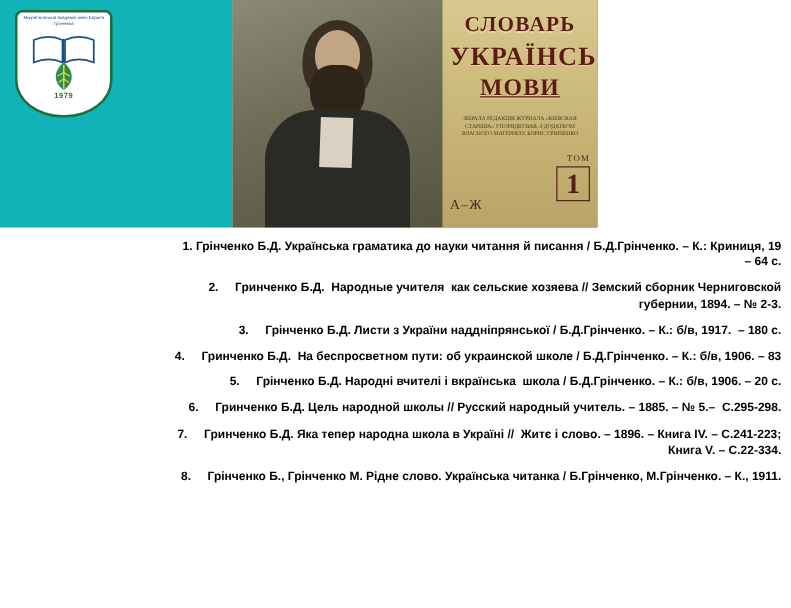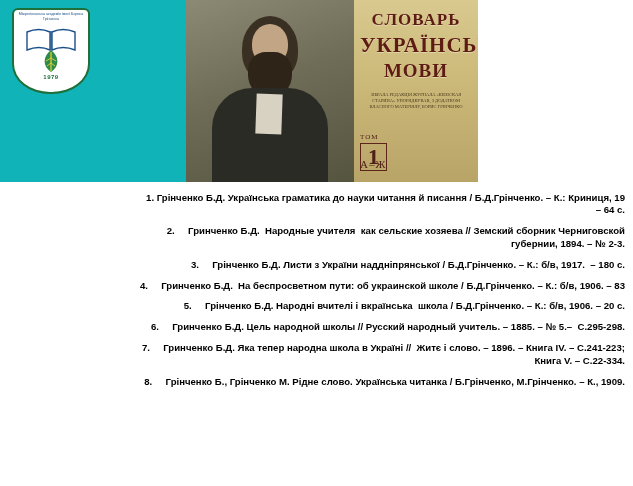--- a/index.html
+++ b/index.html
@@ -163,38 +163,38 @@
     top: 10px;
     width: 112px;
     text-align: center;
     color: #5d1b12;
     font-family: "Liberation Serif", serif;
     font-weight: bold;
     text-shadow: 0 1px 0 rgba(255,255,255,0.35);
   }
   .book-title .l1 { font-size: 17px; letter-spacing: 1px; }
   .book-title .l2 { font-size: 21px; letter-spacing: 1px; margin-top: 3px; }
-  .book-title .l3 { font-size: 19px; letter-spacing: 1px; margin-top: 2px; }
+  .book-title .l3 { font-size: 19px; letter-spacing: 1px; margin-top: 2px; text-decoration: underline; }
   .book-sub {
     position: absolute;
     left: 6px;
     top: 92px;
     width: 112px;
     text-align: center;
     color: #4a3a1c;
     font-family: "Liberation Serif", serif;
     font-size: 4.5px;
     line-height: 6px;
   }
   .book-vol {
     position: absolute;
     left: 6px;
-    top: 133px;
+    top: 123px;
     width: 112px;
-    text-align: left;
+    text-align: right;
     color: #4f2017;
     font-family: "Liberation Serif", serif;
   }
   .book-vol .vlabel { font-size: 7px; letter-spacing: 1px; }
   .book-vol .vnum {
     font-size: 22px;
     font-weight: bold;
     border: 1.5px solid #5d2419;
     display: inline-block;
     padding: 0 7px;
@@ -287,16 +287,16 @@
     <div class="entry first">1. Грінченко Б.Д. Українська граматика до науки читання й писання / Б.Д.Грінченко. – К.: Криниця, 19
 – 64 с.</div>
     <div class="entry">2.	Гринченко Б.Д.  Народные учителя  как сельские хозяева // Земский сборник Черниговской
 губернии, 1894. – № 2-3.</div>
     <div class="entry">3.	Грінченко Б.Д. Листи з України наддніпрянської / Б.Д.Грінченко. – К.: б/в, 1917.  – 180 с.</div>
     <div class="entry">4.	Гринченко Б.Д.  На беспросветном пути: об украинской школе / Б.Д.Грінченко. – К.: б/в, 1906. – 83</div>
     <div class="entry">5.	Грінченко Б.Д. Народні вчителі і вкраїнська  школа / Б.Д.Грінченко. – К.: б/в, 1906. – 20 с.</div>
     <div class="entry">6.	Гринченко Б.Д. Цель народной школы // Русский народный учитель. – 1885. – № 5.–  С.295-298.</div>
     <div class="entry">7.	Гринченко Б.Д. Яка тепер народна школа в Україні //  Житє і слово. – 1896. – Книга IV. – С.241-223;
 Книга V. – С.22-334.</div>
-    <div class="entry">8.	Грінченко Б., Грінченко М. Рідне слово. Українська читанка / Б.Грінченко, М.Грінченко. – К., 1909.</div>
+    <div class="entry">8.	Грінченко Б., Грінченко М. Рідне слово. Українська читанка / Б.Грінченко, М.Грінченко. – К., 1911.</div>
   </div>
 
 </div>
 
 </body></html>

